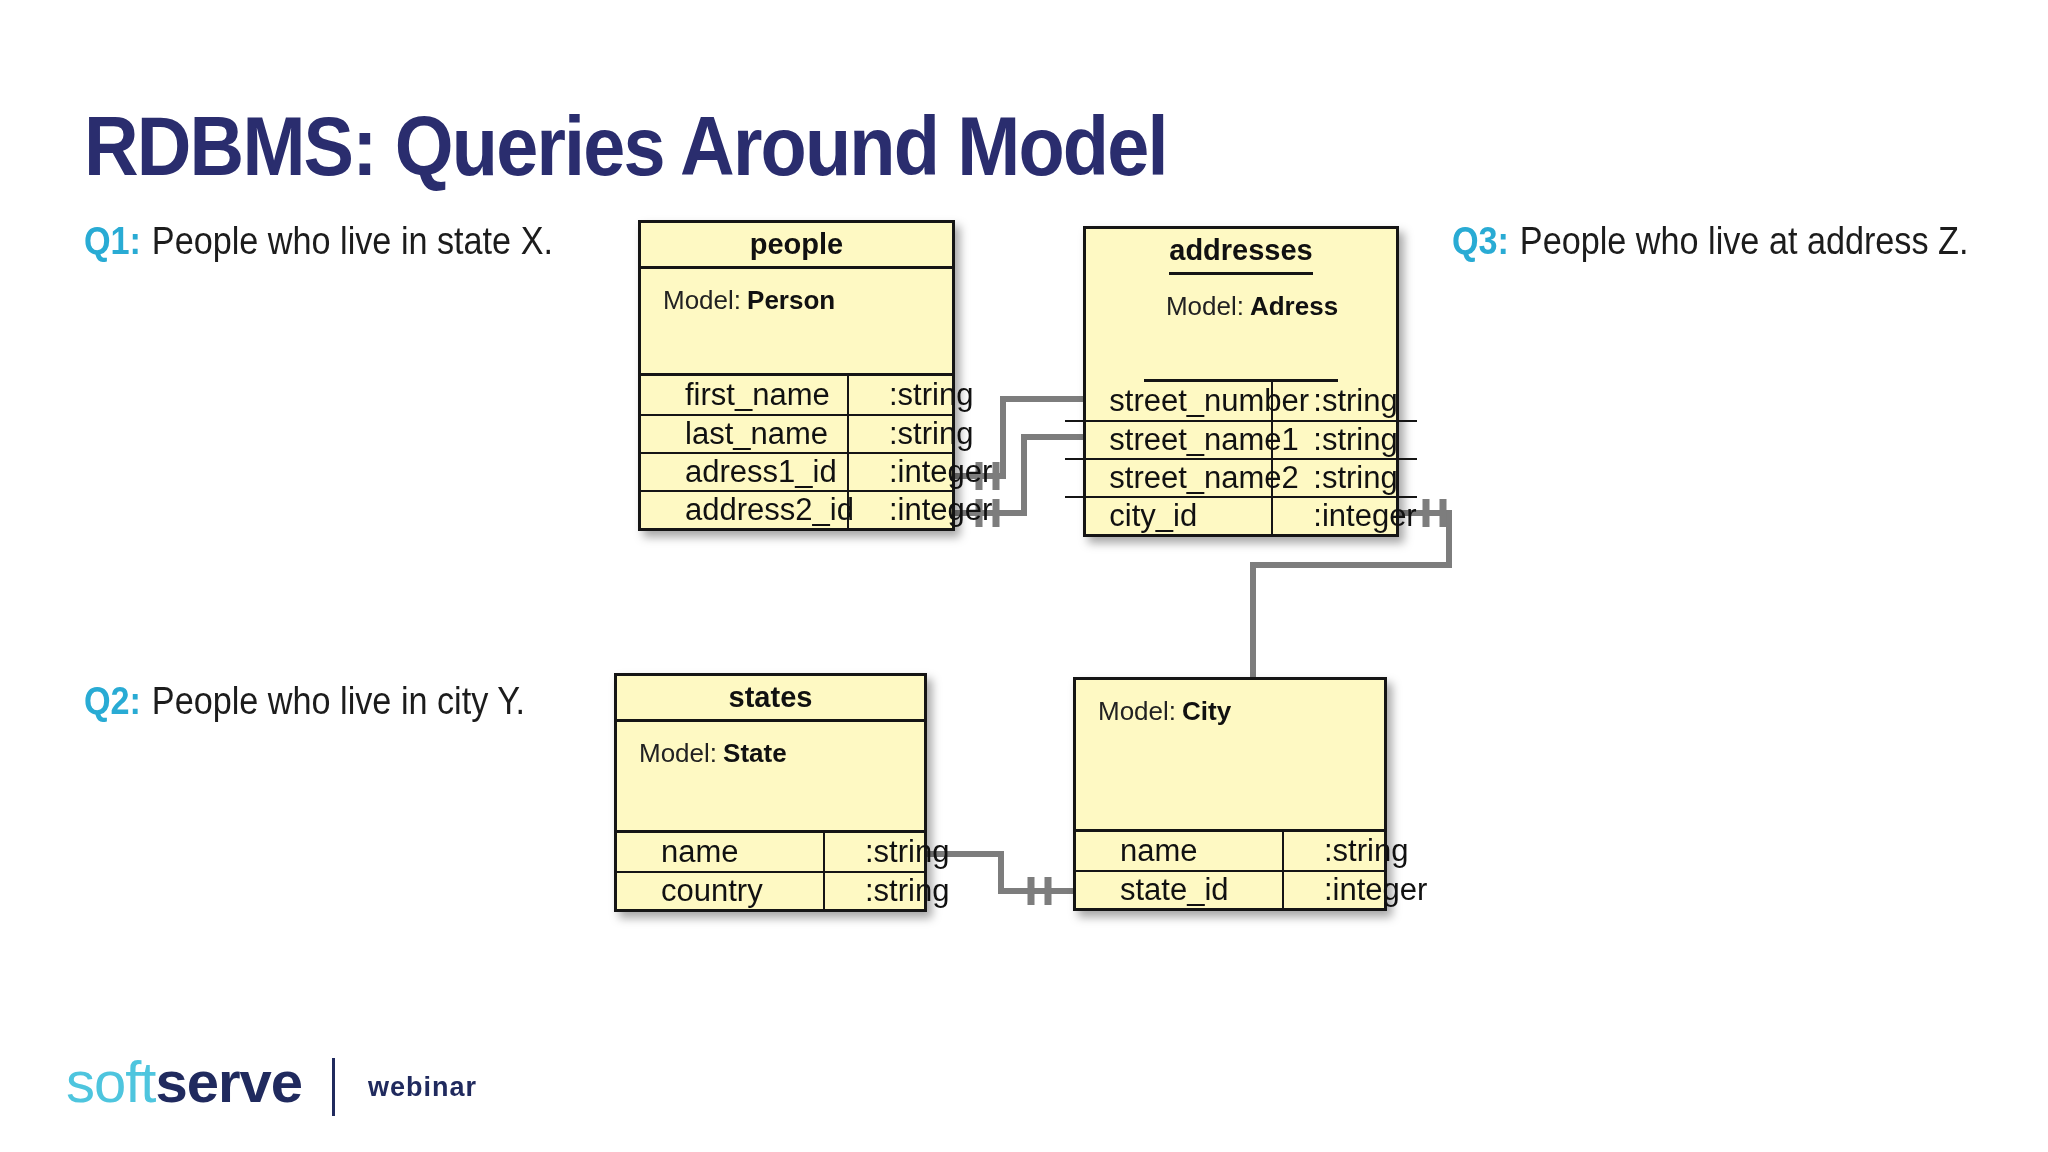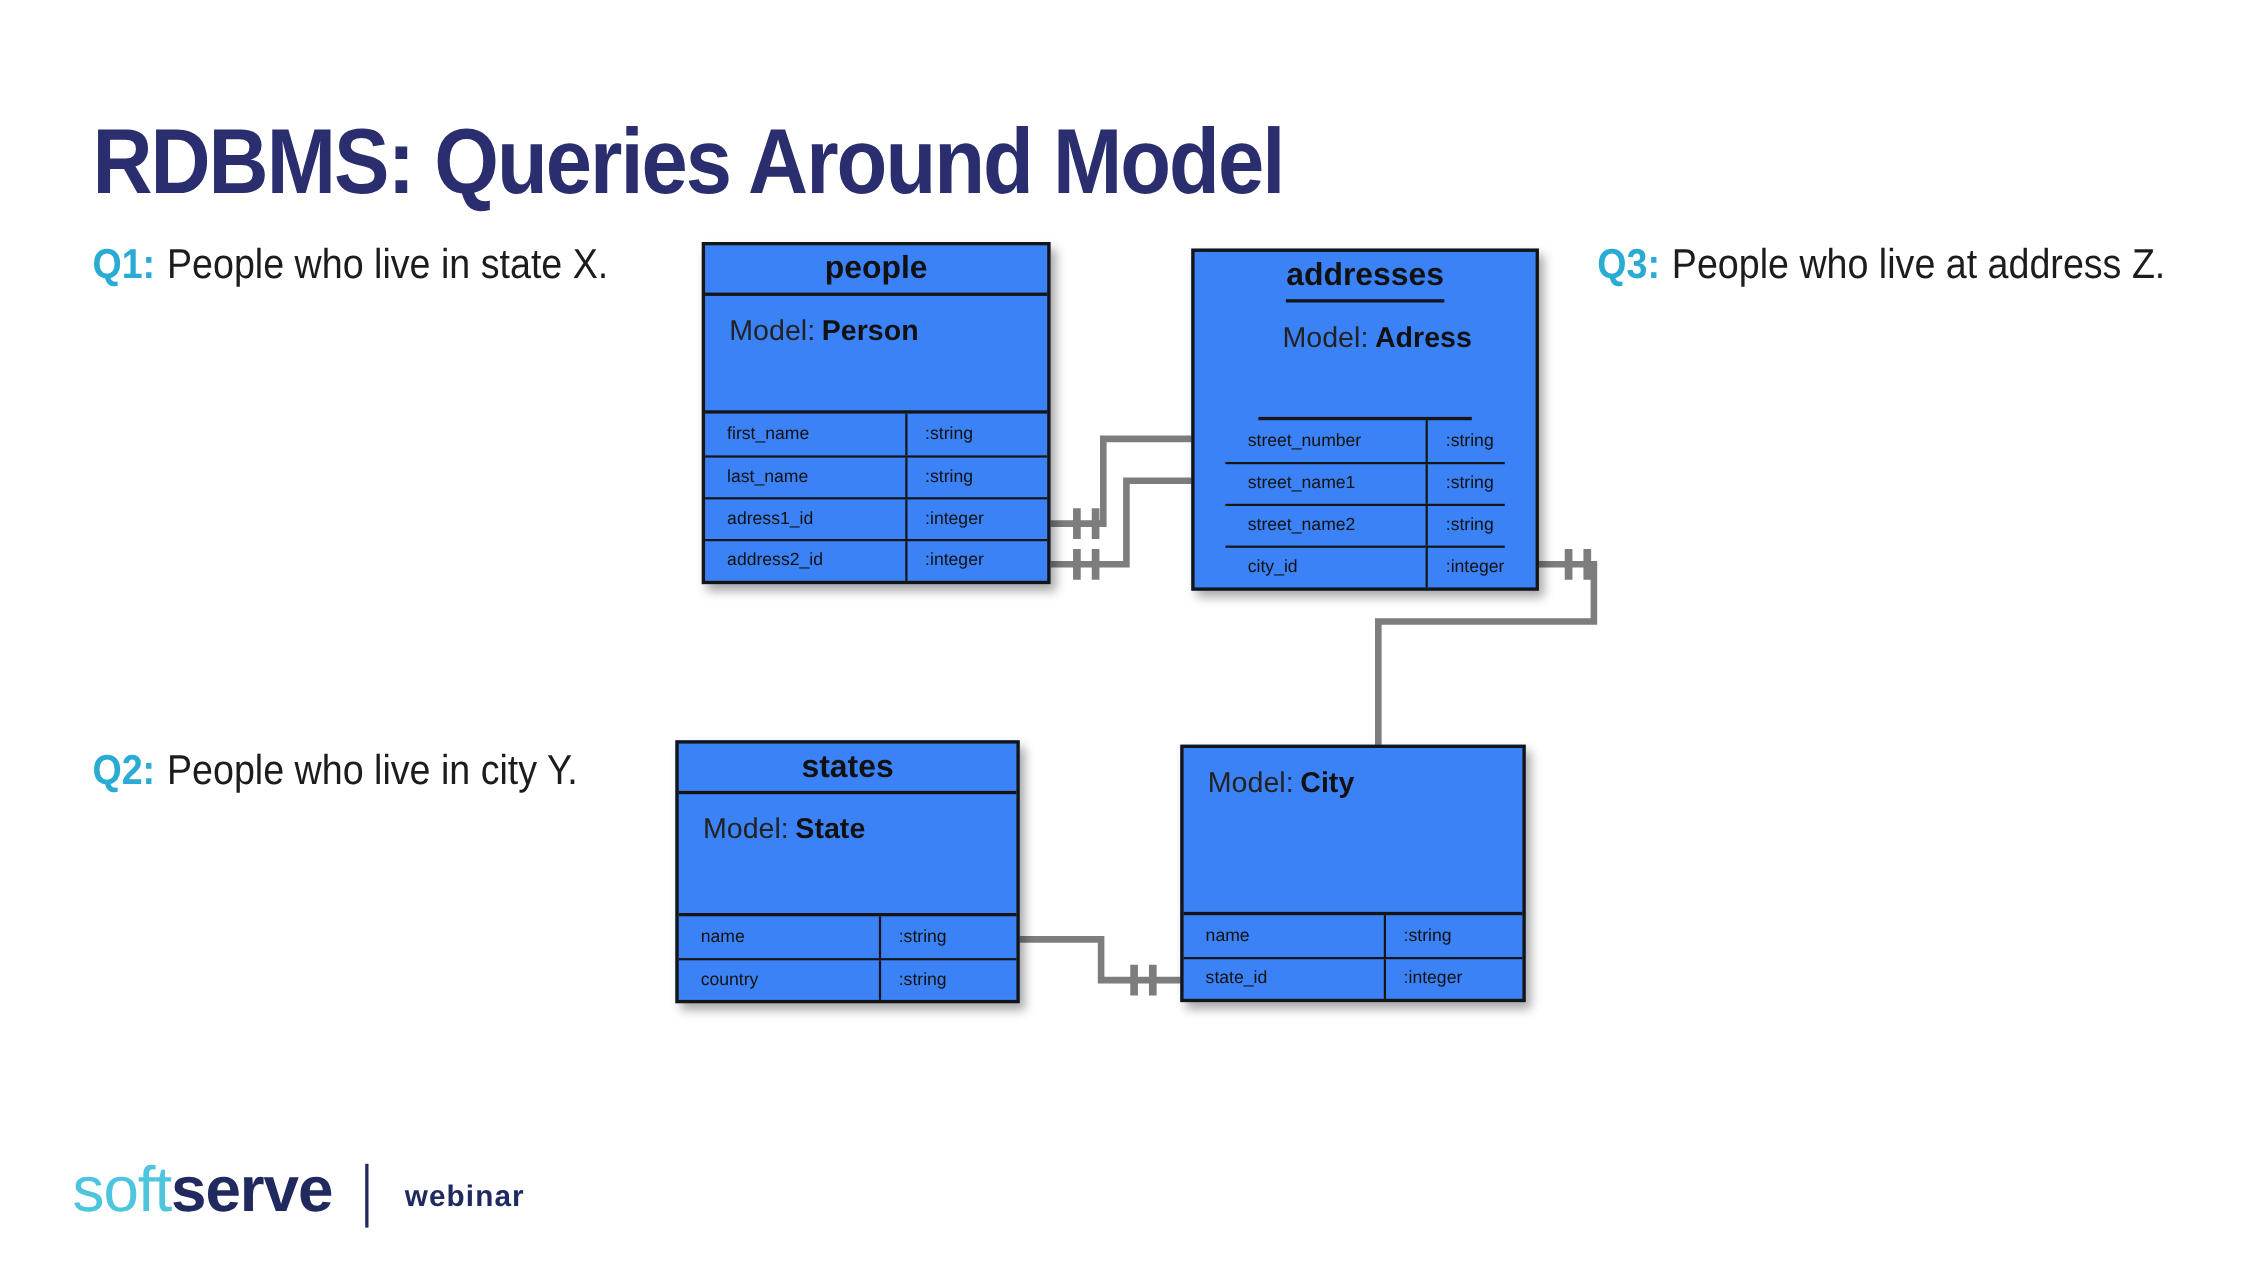--- a/index.html
+++ b/index.html
@@ -40,21 +40,21 @@
   .connectors { position: absolute; left: 0; top: 0; z-index: 1; }
   .connectors path {
     stroke: var(--connector-color);
     fill: none;
     stroke-width: 6;
   }
   .connectors path.tick { stroke-width: 7; }
 
   .entity {
     position: absolute; z-index: 2;
-    background: #3b82f6;
+    background: #fef9c3;
     border: 3px solid #151515;
     box-shadow: 5px 6px 9px rgba(0,0,0,0.35);
     display: flex; flex-direction: column;
   }
   #entity-people    { left: 638px;  top: 220px; width: 317px; height: 311px; }
   #entity-addresses { left: 1083px; top: 226px; width: 316px; height: 311px; align-items: center; }
   #entity-states    { left: 614px;  top: 673px; width: 313px; height: 239px; }
   #entity-cities    { left: 1073px; top: 677px; width: 314px; height: 234px; }
 
   .entity-header {
@@ -69,21 +69,21 @@
     padding: 16px 0 11px 22px;
     font-size: 26px; color: #222;
   }
   .model-name { font-weight: 700; color: #111; margin-left: 6px; }
 
   .entity-rows { flex: none; }
   .field-row { display: flex; height: 38px; }
   .field-row + .field-row { border-top: 2px solid #151515; }
   .field-row .cell {
     display: flex; align-items: center;
-    font-size: 16px; color: #111;
+    font-size: 31px; color: #111; margin-left: 24px;
   }
   .field-row .cell.name {
     width: 184px; flex: none;
     border-right: 2px solid #151515;
     padding-left: 20px;
   }
   .field-row .cell.type { flex: 1; padding-left: 16px; }
 
   
   .logo {

